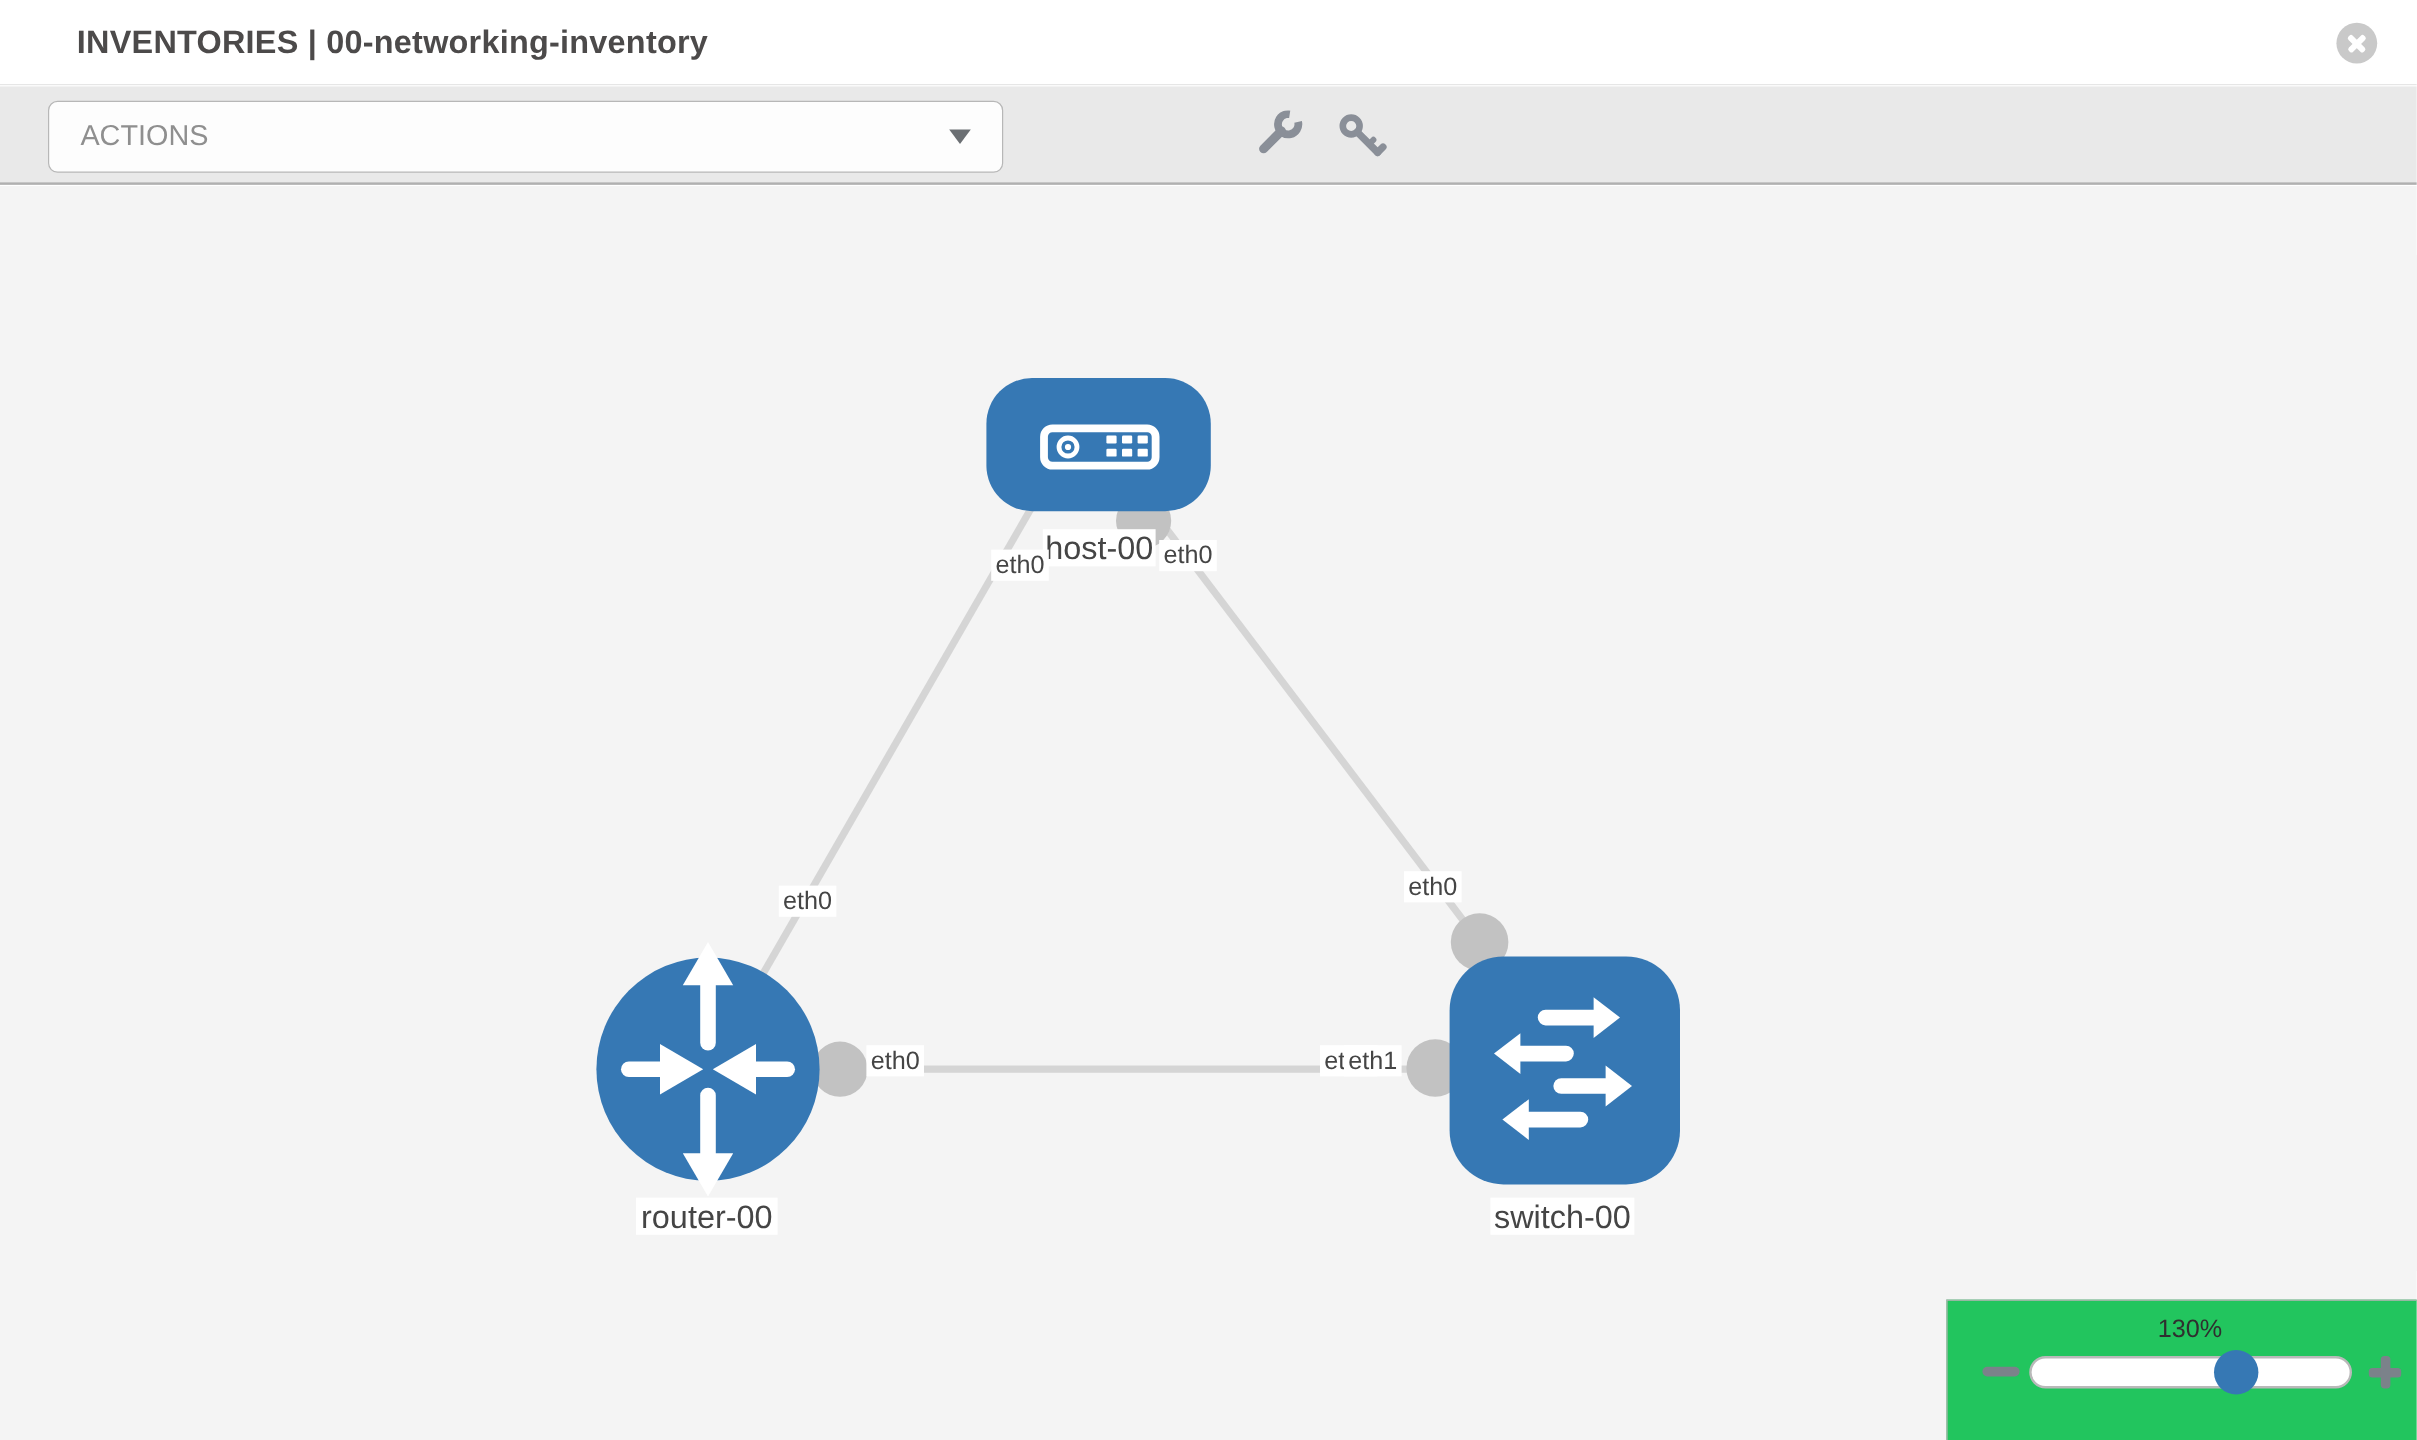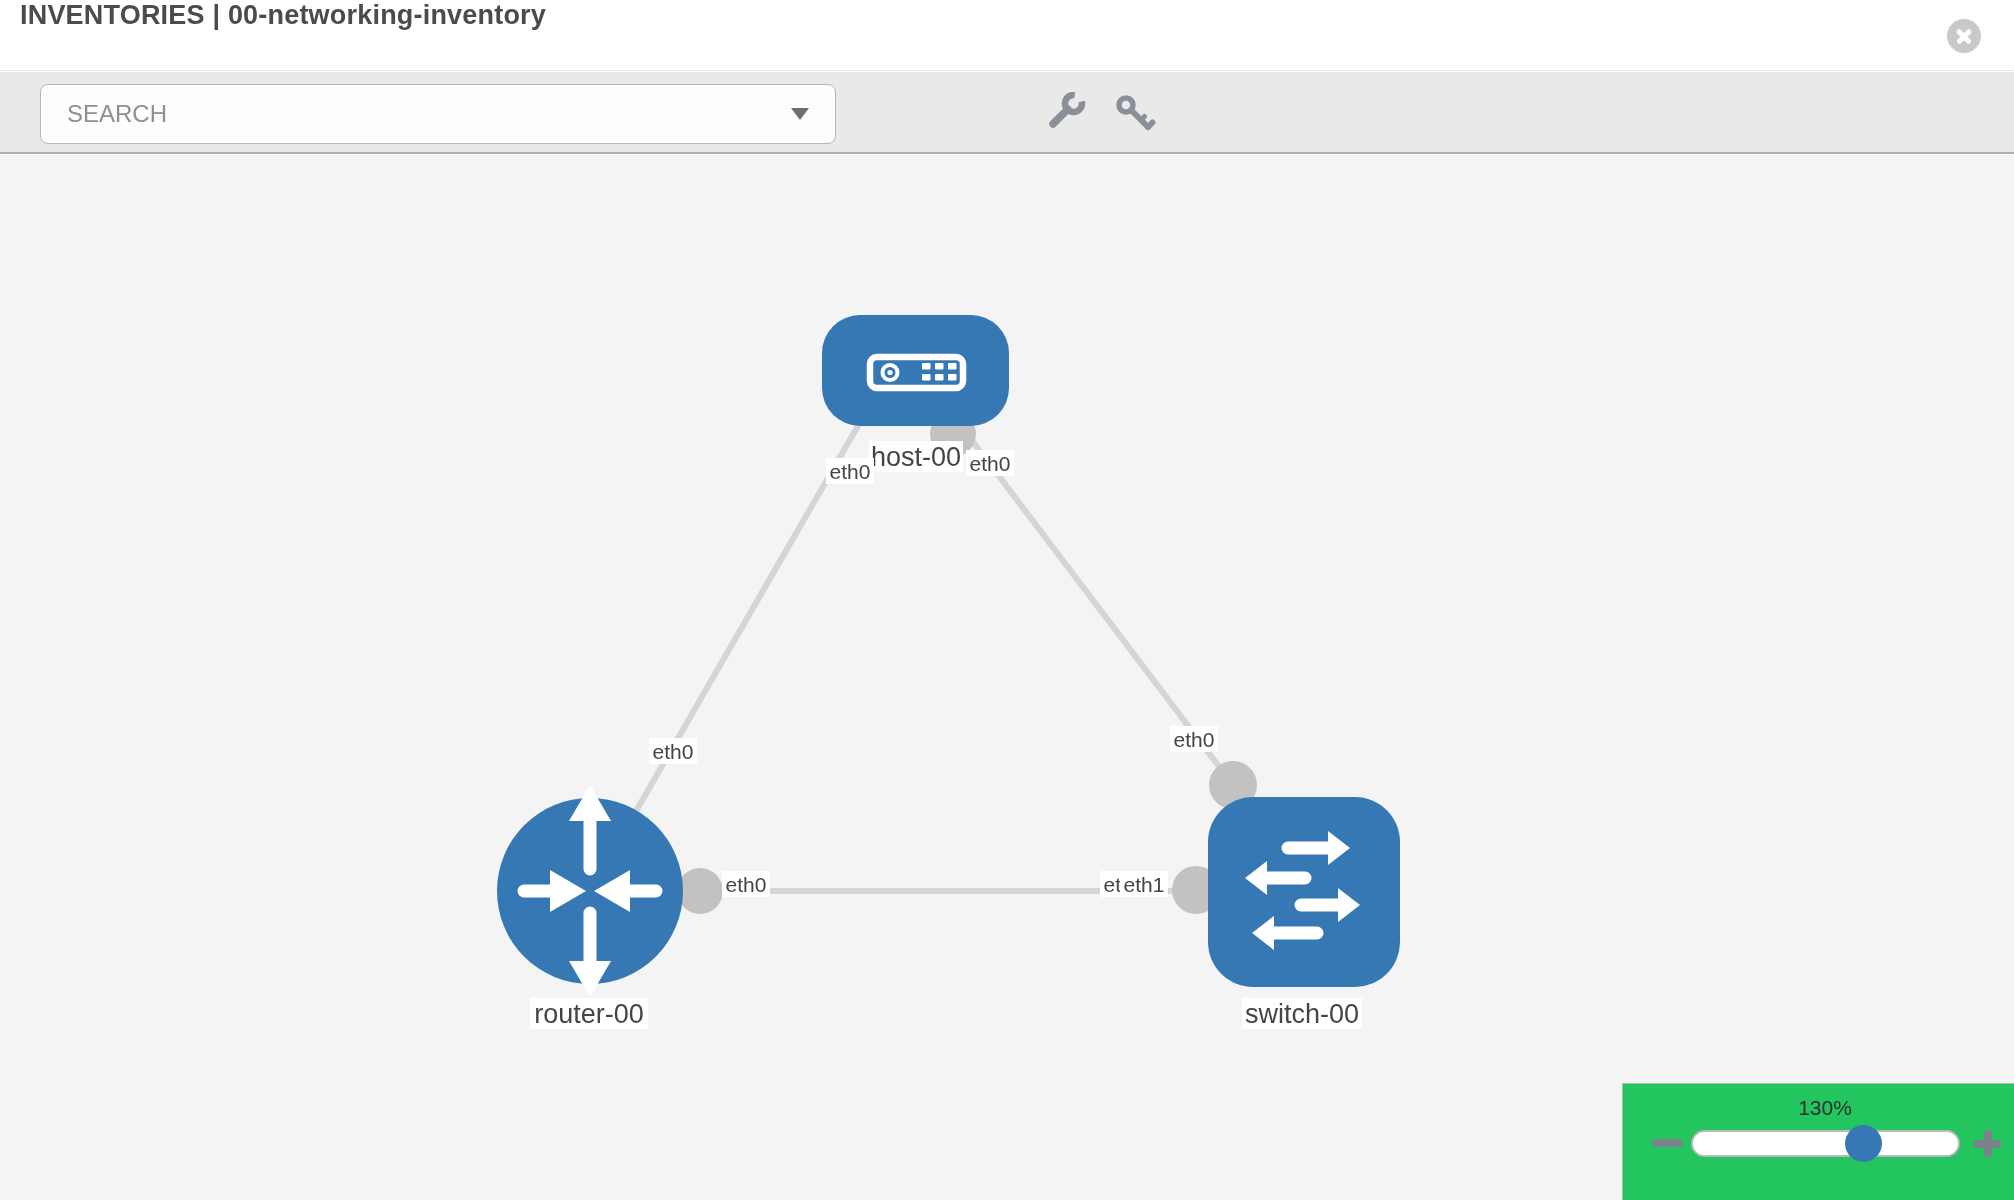--- a/index.html
+++ b/index.html
@@ -5,21 +5,21 @@
   * { margin:0; padding:0; box-sizing:border-box; }
   body { background:#fff; }
   .app {
     position:relative; width:2014px; height:1200px; overflow:hidden;
     font-family:"Liberation Sans", sans-serif; background:#fff;
   }
   
   .header {
     position:absolute; top:0; left:0; width:100%; height:71px;
     background:#fff; border-bottom:1px solid #e6e6e6;
-    display:flex; align-items:flex-start; padding-left:20px;
+    display:flex; align-items:center; padding-left:64px;
   }
   .page-title { font-size:27px; font-weight:bold; color:#4c4a4a; letter-spacing:0.2px; }
   .close-btn {
     position:absolute; right:33px; top:19px; width:34px; height:34px;
     border-radius:50%; background:#c9c9c9; cursor:pointer;
   }
   .close-btn .bar {
     position:absolute; left:8px; top:15px; width:18px; height:4.5px;
     background:#fff; border-radius:2px;
   }
@@ -84,21 +84,21 @@
   <div class="header">
     <div class="page-title">INVENTORIES | 00-networking-inventory</div>
     <div class="close-btn">
       <span class="bar b1"></span>
       <span class="bar b2"></span>
     </div>
   </div>
 
   <div class="toolbar">
     <div class="select-box actions">
-      <span>SEARCH</span>
+      <span>ACTIONS</span>
       <span class="caret"></span>
     </div>
 
     <svg class="tool-icon wrench" viewBox="0 0 44 44">
       <g transform="translate(22,20) rotate(45)">
         <circle cx="0" cy="-12" r="8.5" fill="none" stroke="#8a8f98" stroke-width="6.5" stroke-dasharray="43 10.4" transform="rotate(-58 0 -12)"></circle>
         <line x1="0" y1="-4" x2="0" y2="17" stroke="#8a8f98" stroke-width="7.5" stroke-linecap="round"></line>
       </g>
     </svg>
 

